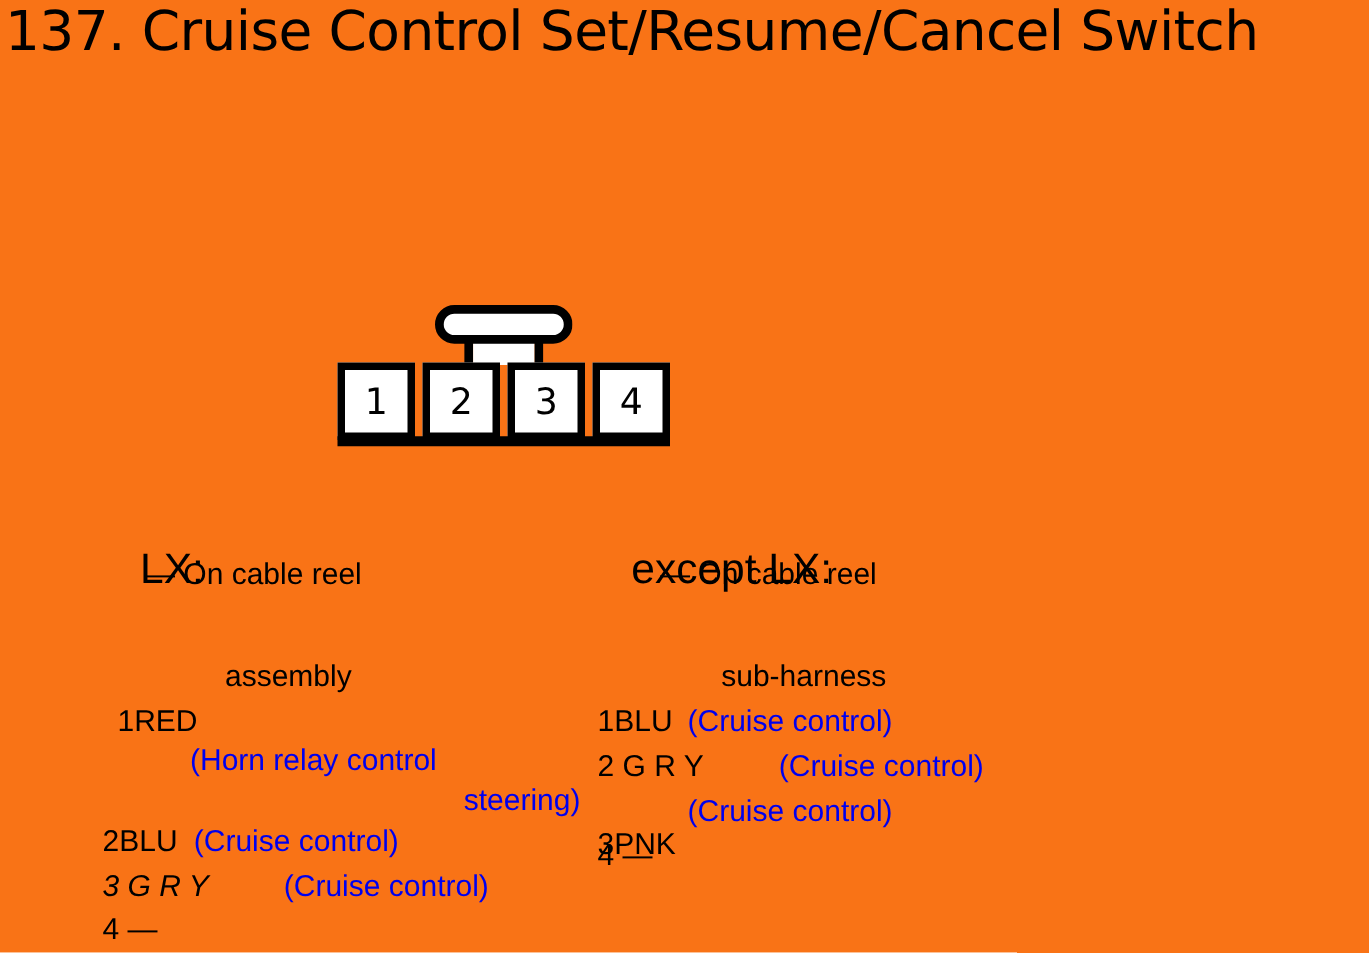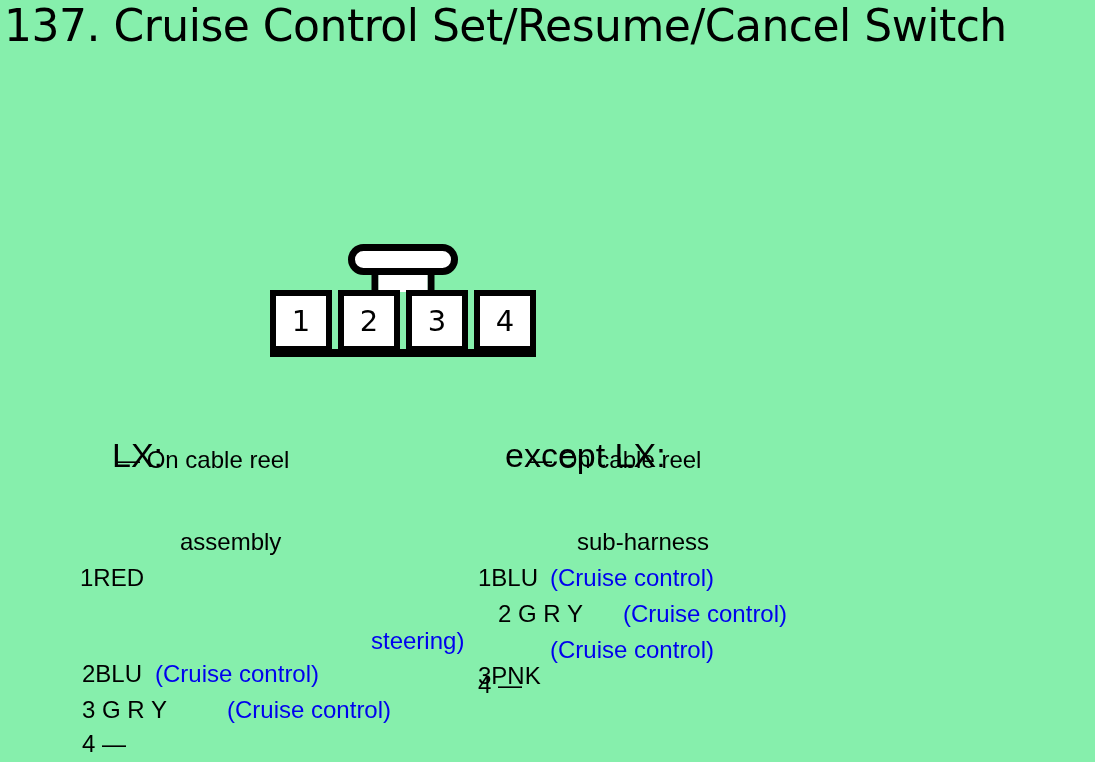--- a/index.html
+++ b/index.html
@@ -1,17 +1,17 @@
 <!DOCTYPE html>
 <html style="--note-blue: #0000EE;"><head>
 <meta charset="utf-8">
 <style>
   html,body{margin:0;padding:0;background:#fff;}
   .page{
-    position:relative;width:1095px;height:762px;background:#86efac;
+    position:relative;width:1095px;height:762px;background:#f97316;
     overflow:hidden;color:#000;
     font-family:"Liberation Sans", sans-serif;
   }
   .abs{position:absolute;white-space:nowrap;line-height:1;}
   .title{
     left:4px;top:4px;
     font-family:"DejaVu Sans", sans-serif;
     font-size:44px;letter-spacing:-0.5px;
   }
   .title-note{left:108px;top:31px;font-size:23px;}
@@ -57,39 +57,40 @@
           <span>4</span>
         </div>
     </div>
     <div class="base-bar"></div>
   </div>
 
   <div class="abs variant-name" style="left:112px;top:438px;">LX:</div>
   <div class="abs note-sm" style="left:116px;top:448px;">— On cable reel</div>
   <div class="abs note-sm" style="left:180px;top:530px;text-align:center;">assembly</div>
 
-  <div class="abs pin-text" style="left:80px;top:566px;">1RED</div>
+  <div class="abs pin-text" style="left:94px;top:566px;">1RED</div>
+  <div class="abs pin-text blue" style="left:152px;top:597px;">(Horn relay control</div>
   <div class="abs pin-text blue" style="left:371px;top:629px;">steering)</div>
 
   <div class="abs pin-text" style="left:82px;top:662px;">2BLU</div>
   <div class="abs pin-text blue" style="left:155px;top:662px;">(Cruise control)</div>
 
-  <div class="abs pin-text" style="left:82px;top:698px;">3 G R Y</div>
+  <div class="abs pin-text" style="left:82px;top:698px;font-style:italic;">3 G R Y</div>
   <div class="abs pin-text blue" style="left:227px;top:698px;">(Cruise control)</div>
 
   <div class="abs pin-text" style="left:82px;top:732px;">4 —</div>
 
   <div class="abs variant-name" style="left:505px;top:438px;">except LX:</div>
   <div class="abs note-sm" style="left:528px;top:448px;">— On cable reel</div>
   <div class="abs note-sm" style="left:577px;top:530px;">sub-harness</div>
 
   <div class="abs pin-text" style="left:478px;top:566px;">1BLU</div>
   <div class="abs pin-text blue" style="left:550px;top:566px;">(Cruise control)</div>
 
-  <div class="abs pin-text" style="left:498px;top:602px;">2 G R Y</div>
+  <div class="abs pin-text" style="left:478px;top:602px;">2 G R Y</div>
   <div class="abs pin-text blue" style="left:623px;top:602px;">(Cruise control)</div>
 
   <div class="abs pin-text" style="left:478px;top:664px;">3PNK</div>
   <div class="abs pin-text blue" style="left:550px;top:638px;">(Cruise control)</div>
 
   <div class="abs pin-text" style="left:478px;top:673px;">4 —</div>
 
 </div>
 
 </body></html>

